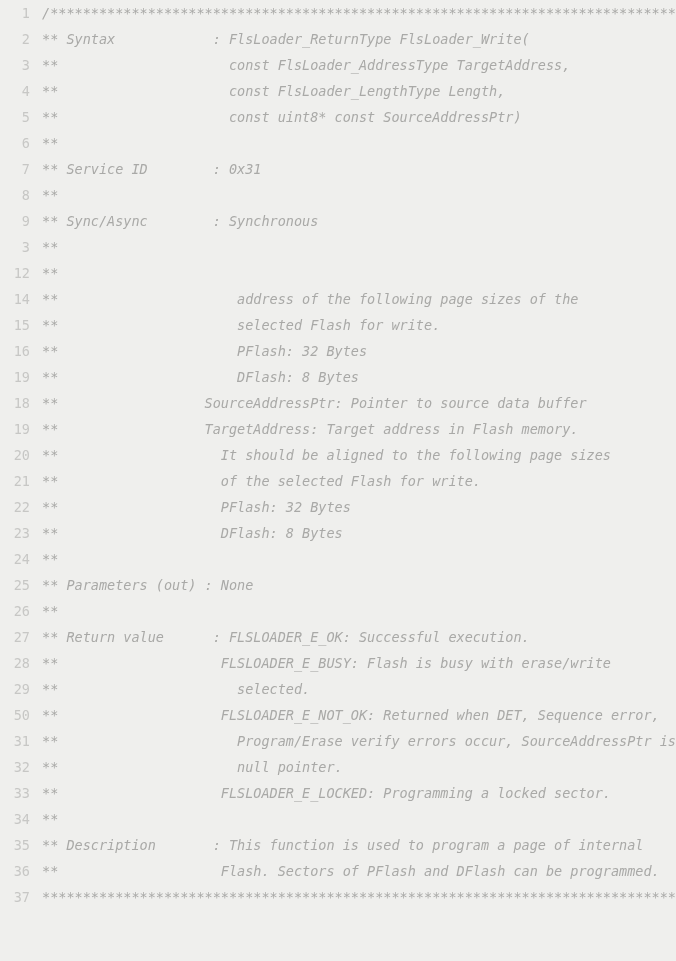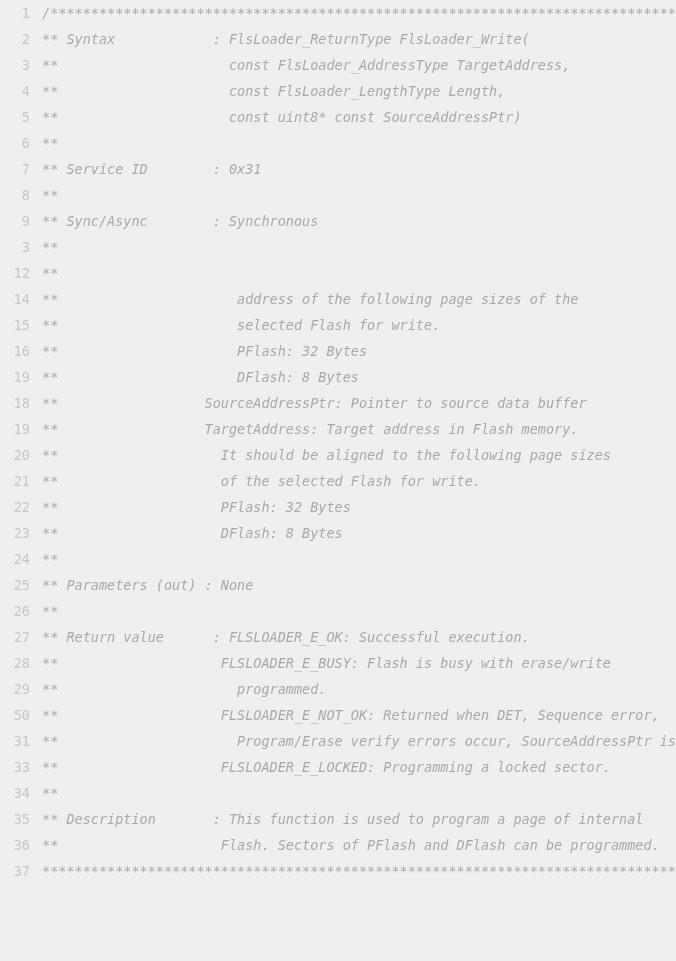--- a/index.html
+++ b/index.html
@@ -174,33 +174,37 @@
     <span class="code">** Return value      : FLSLOADER_E_OK: Successful execution.</span>
   </div>
 
   <div class="line">
     <span class="ln">28</span>
     <span class="code">**                    FLSLOADER_E_BUSY: Flash is busy with erase/write</span>
   </div>
 
   <div class="line">
     <span class="ln">29</span>
-    <span class="code">**                      programmed.</span>
+    <span class="code">**                      selected.</span>
   </div>
 
   <div class="line">
     <span class="ln">50</span>
     <span class="code">**                    FLSLOADER_E_NOT_OK: Returned when DET, Sequence error,</span>
   </div>
 
   <div class="line">
     <span class="ln">31</span>
     <span class="code">**                      Program/Erase verify errors occur, SourceAddressPtr is</span>
   </div>
 
+  <div class="line">
+    <span class="ln">32</span>
+    <span class="code">**                      null pointer.</span>
+  </div>
 
   <div class="line">
     <span class="ln">33</span>
     <span class="code">**                    FLSLOADER_E_LOCKED: Programming a locked sector.</span>
   </div>
 
   <div class="line">
     <span class="ln">34</span>
     <span class="code">**</span>
   </div>

